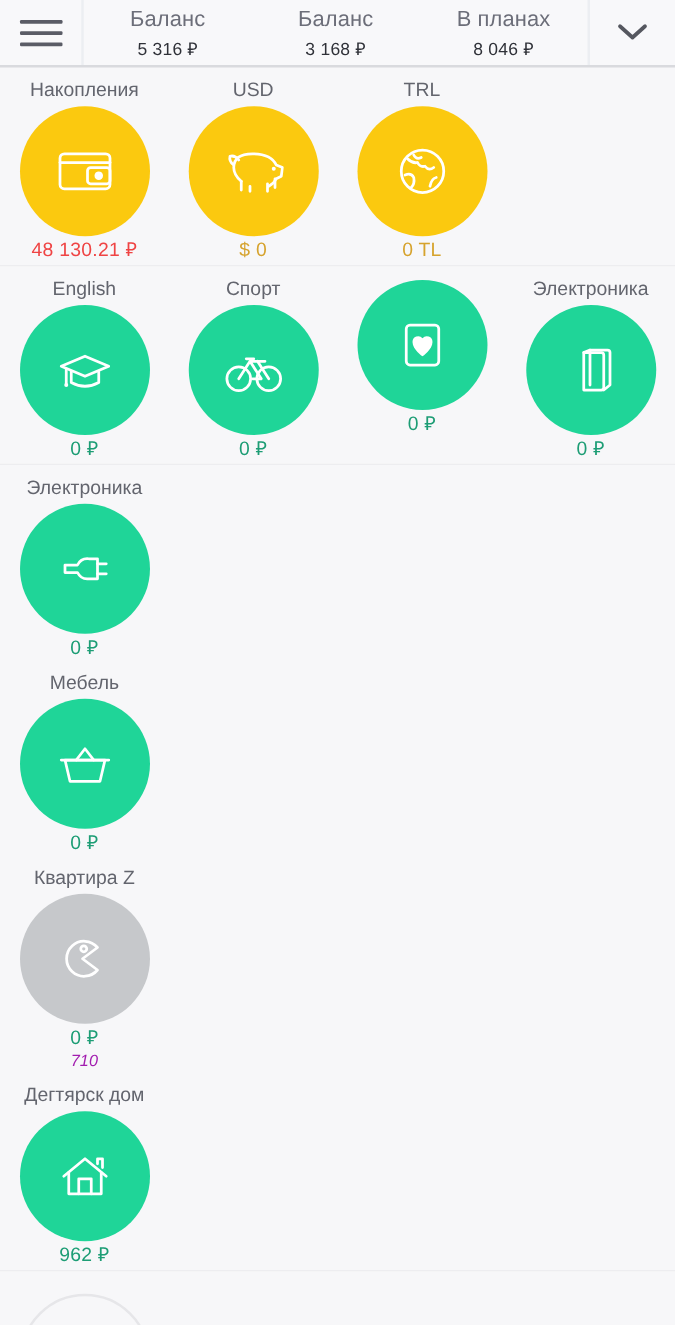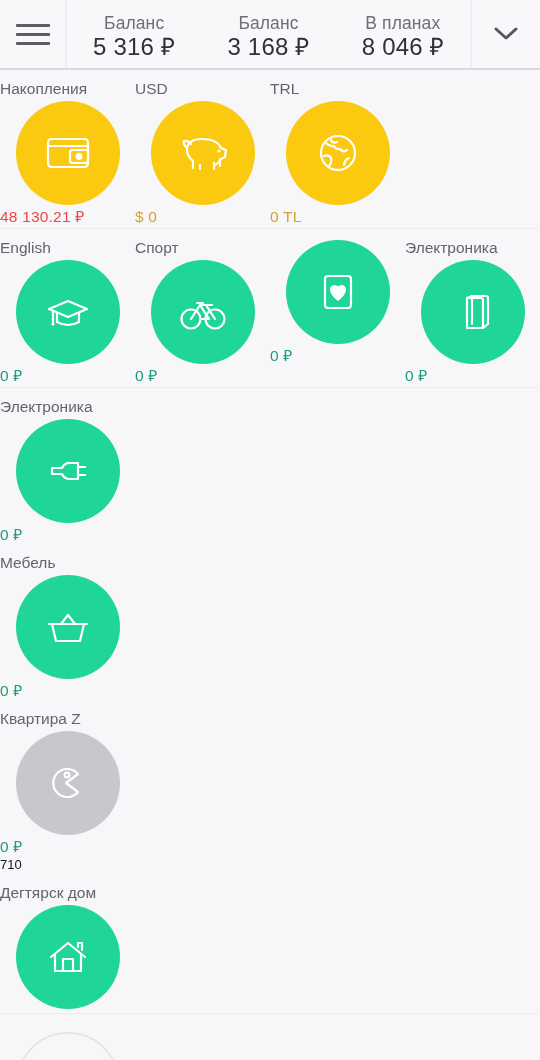--- a/index.html
+++ b/index.html
@@ -9,21 +9,21 @@
     background: #f7f7f9;
     font-family: "Liberation Sans", sans-serif;
     overflow: hidden;
   }
 
   
   #app-header {
     position: relative;
     display: flex;
     align-items: stretch;
-    height: 70px;
+    height: 54px;
     background: #f8f8fa;
     border-bottom: 2px solid #d9dade;
   }
   .hdr-menu {
     width: 67px;
     display: flex;
     align-items: center;
     justify-content: center;
     border-right: 2px solid #eceef2;
   }
@@ -47,21 +47,21 @@
     text-align: center;
     padding-top: 2px;
   }
   .stat-label {
     font-size: 17.5px;
     color: #6c6e79;
     line-height: 23px;
     letter-spacing: .1px;
   }
   .stat-value {
-    font-size: 24px;
+    font-size: 14px;
     color: #2f3138;
     line-height: 24px;
     letter-spacing: .2px;
   }
   .hdr-expand {
     width: 70px;
     display: flex;
     align-items: center;
     justify-content: center;
     border-left: 2px solid #eceef2;
@@ -74,21 +74,21 @@
   }
   .acct-row {
     display: flex;
     border-bottom: 1px solid #ededf0;
     padding-bottom: 2px;
   }
   .acct-row:last-of-type { border-bottom: 1px solid #ededf0; flex-direction: column; }
   .acct-cell {
     width: 135px;
     padding-top: 9px;
-    text-align: left;
+    text-align: center;
   }
   .acct-name {
     font-size: 15.5px;
     color: #63656e;
     line-height: 20px;
     white-space: nowrap;
     overflow: hidden;
   }
   .acct-circle-wrap {
     height: 108px;
@@ -105,22 +105,23 @@
     justify-content: center;
   }
   .acct-amount {
     font-size: 15.5px;
     line-height: 19px;
     font-weight: 500;
     letter-spacing: .2px;
   }
   .acct-sub {
     font-size: 13px;
-    color: #0f172a;
+    color: #a21caf;
     line-height: 18px;
+    font-style: italic;
   }
 
   
   #add-row {
     display: flex;
     padding-top: 18px;
   }
   .add-cell {
     width: 135px;
     display: flex;
@@ -321,20 +322,21 @@
         <div class="acct-circle-wrap">
           <div class="acct-circle" style="background:#1fd598">
             <svg width="48" height="48" viewBox="0 0 48 48">
               <path d="M7 24 L24 10 L41 24" fill="none" stroke="#ffffff" stroke-width="2.2" stroke-linecap="round" stroke-linejoin="round"></path>
               <path d="M11 21 v17 h26 v-17" fill="none" stroke="#ffffff" stroke-width="2.2" stroke-linecap="round" stroke-linejoin="round"></path>
               <path d="M34 14 v-4 h4 v7" fill="none" stroke="#ffffff" stroke-width="2.2" stroke-linecap="round" stroke-linejoin="round"></path>
               <path d="M19 38 v-12 h10 v12" fill="none" stroke="#ffffff" stroke-width="2.2" stroke-linecap="round" stroke-linejoin="round"></path>
             </svg>
           </div>
         </div>
+        <div class="acct-amount" style="color:#1d9d75">962 ₽</div>
       </div>
     </div>
   </div>
 
 <div id="add-row">
   <div class="add-cell">
     <div class="add-circle">
       <div class="plus-box">
         <span class="plus-h"></span>
           <span class="plus-v"></span>

